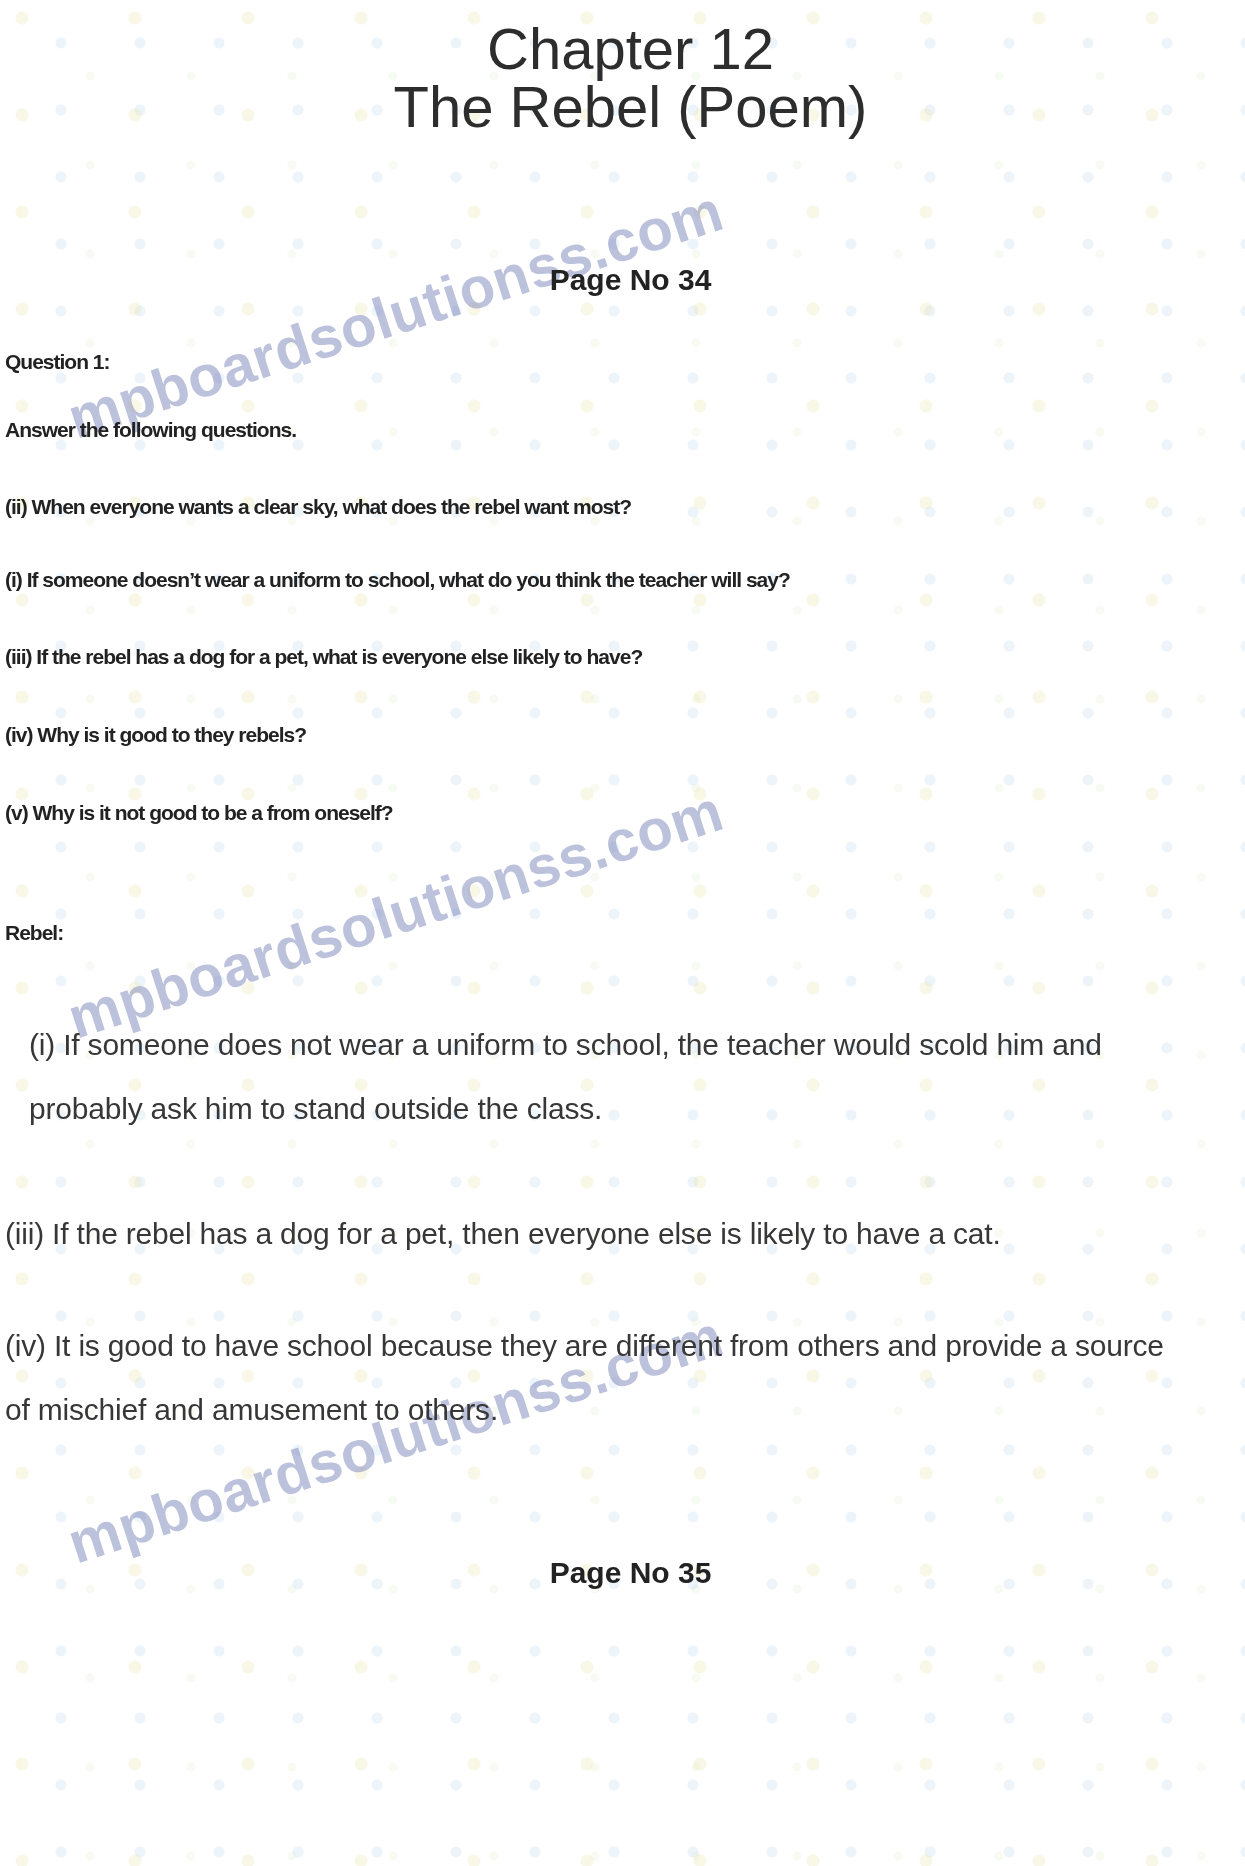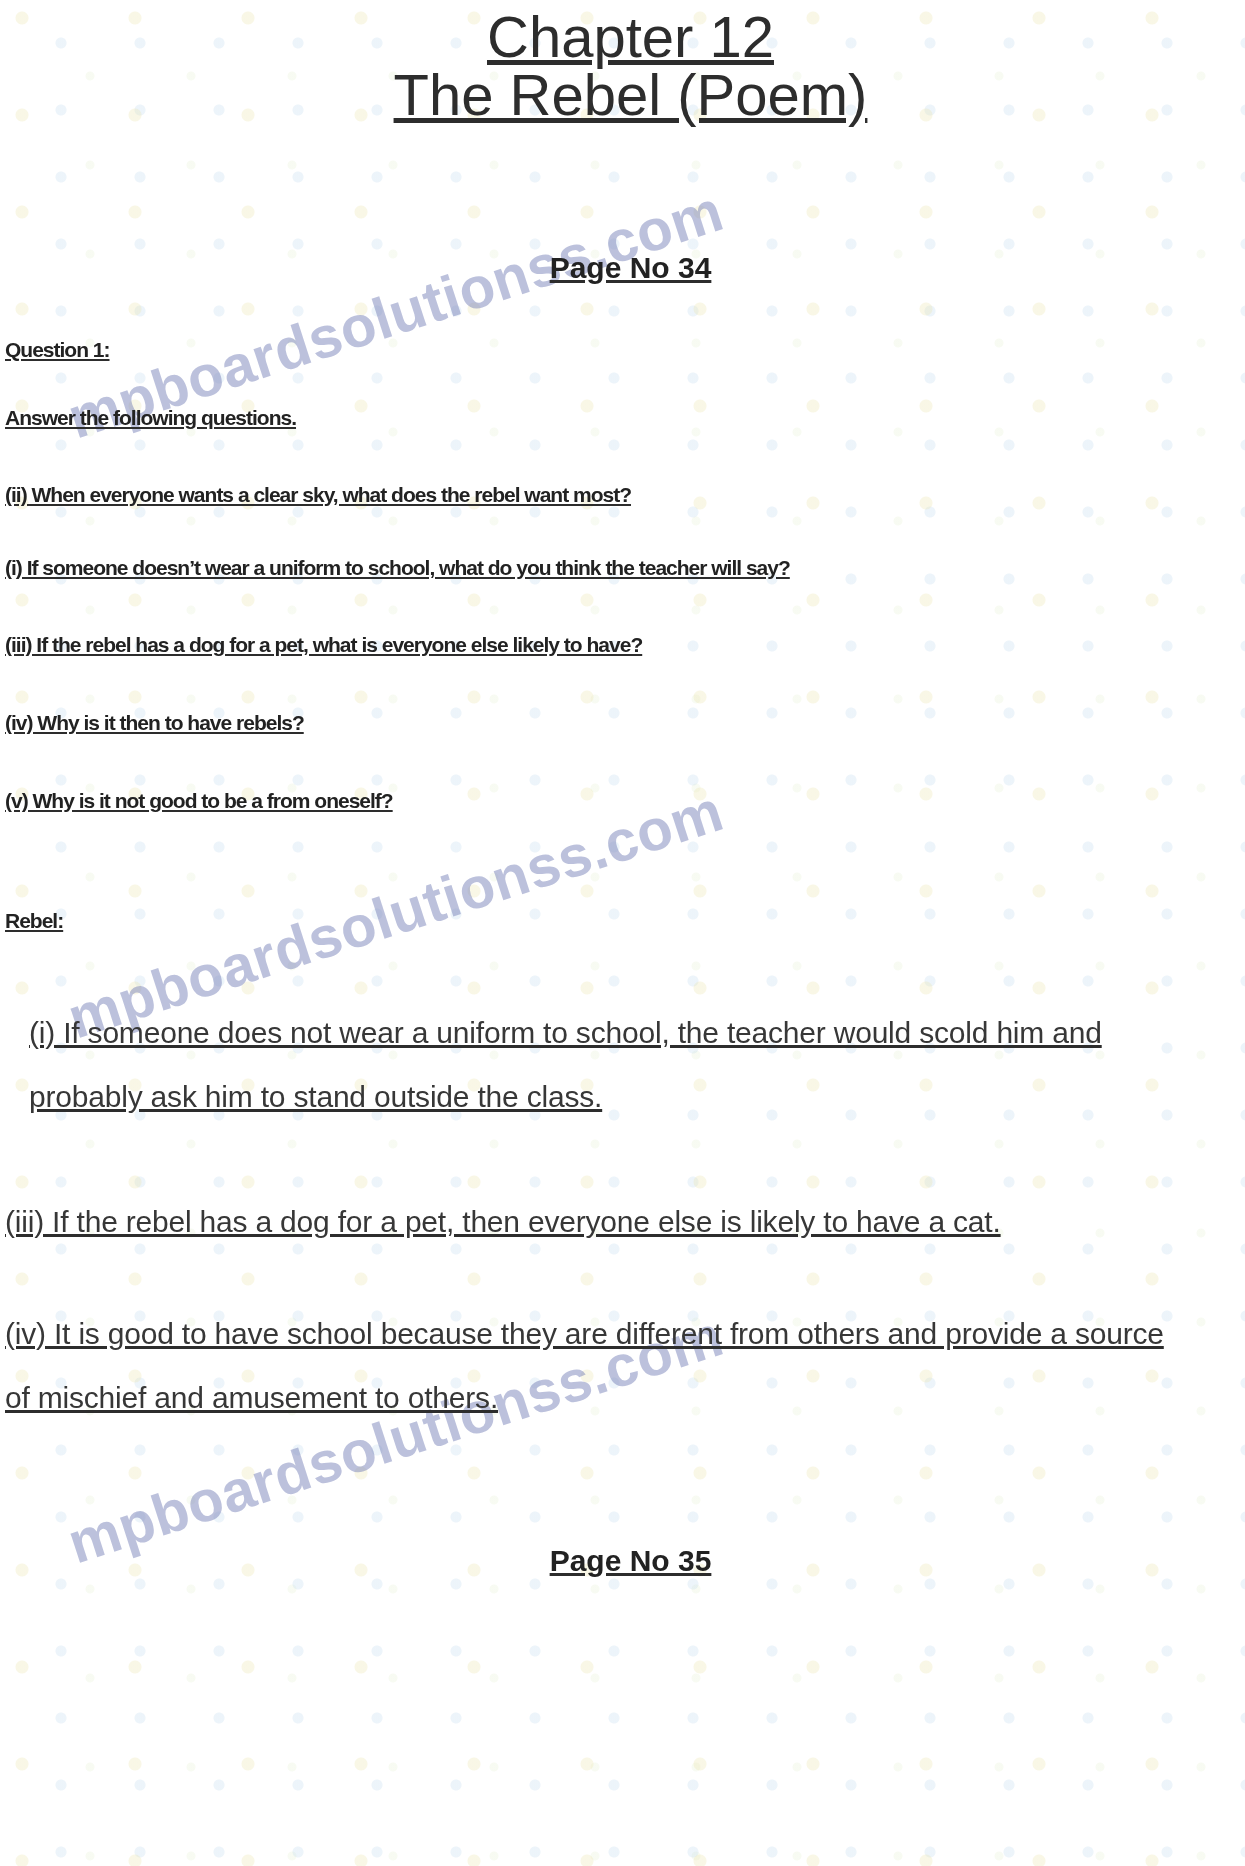--- a/index.html
+++ b/index.html
@@ -16,21 +16,21 @@
   .page::before {
     content:"";
     position:absolute; inset:0;
     background-image:
       radial-gradient(circle 7px at 22px 18px, rgba(233,226,166,0.28) 0 6px, transparent 7px),
       radial-gradient(circle 6px at 61px 43px, rgba(172,206,233,0.22) 0 5px, transparent 6px),
       radial-gradient(circle 5px at 90px 76px, rgba(226,238,205,0.25) 0 4px, transparent 5px);
     background-size:113px 97px, 79px 67px, 101px 89px;
     pointer-events:none;
   }
-  .content { position:absolute; inset:0; padding-top:8px; z-index:2;text-decoration:underline; }
+  .content { position:absolute; inset:0; padding-top:20px; z-index:2; }
   .wm {
     position:absolute;
     left:70px;
     z-index:1;
     font-size:58px;
     font-weight:700;
     letter-spacing:0.5px;
     line-height:64px;
     white-space:nowrap;
     transform:rotate(-18deg);
@@ -95,21 +95,21 @@
 
     <div class="center pageno pageno34">Page No 34</div>
 
     <div class="lbl qlabel">Question 1:</div>
 
     <div class="lbl instr">Answer the following questions.</div>
 
     <div class="q q2">(ii) When everyone wants a clear sky, what does the rebel want most?</div>
     <div class="q q1">(i) If someone doesn’t wear a uniform to school, what do you think the teacher will say?</div>
     <div class="q q3">(iii) If the rebel has a dog for a pet, what is everyone else likely to have?</div>
-    <div class="q q4">(iv) Why is it then to have rebels?</div>
+    <div class="q q4">(iv) Why is it good to they rebels?</div>
     <div class="q q5">(v) Why is it not good to be a from oneself?</div>
 
     <div class="lbl alabel">Rebel:</div>
 
     <div class="ans a1">(i) If someone does not wear a uniform to school, the teacher would scold him and
 probably ask him to stand outside the class.</div>
     <div class="ans a3">(iii) If the rebel has a dog for a pet, then everyone else is likely to have a cat.</div>
     <div class="ans a4">(iv) It is good to have school because they are different from others and provide a source
 of mischief and amusement to others.</div>
 

